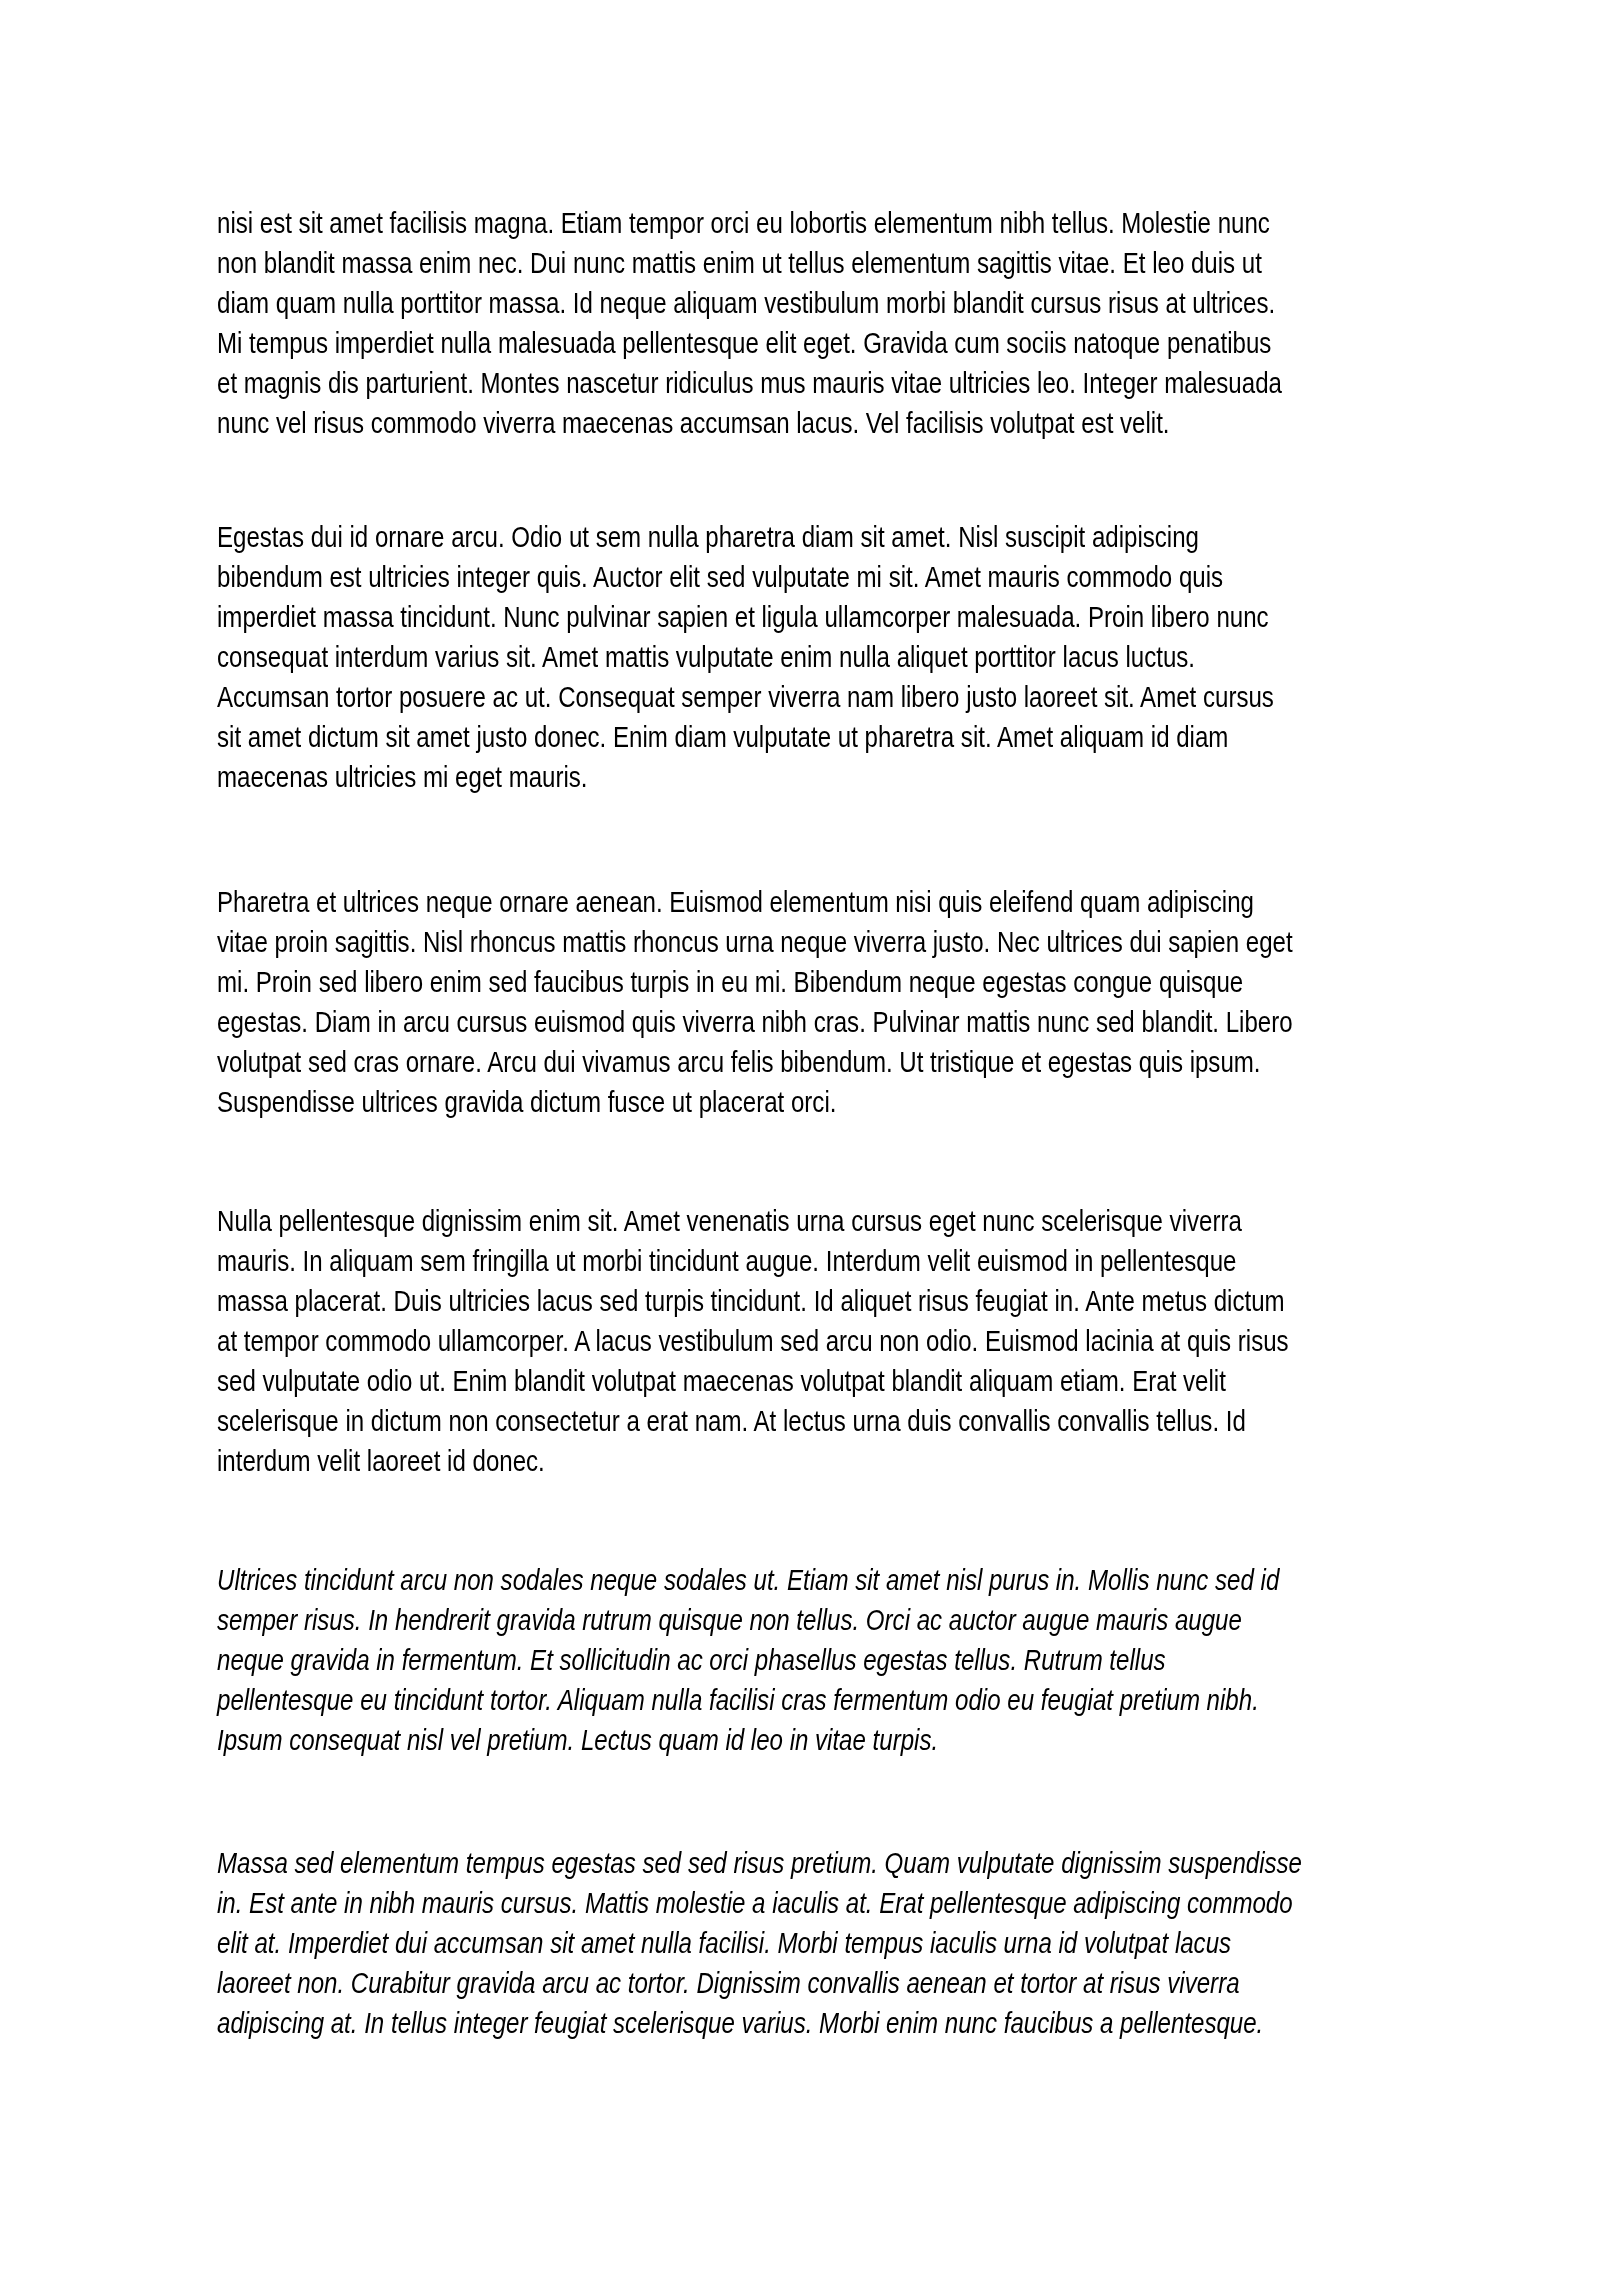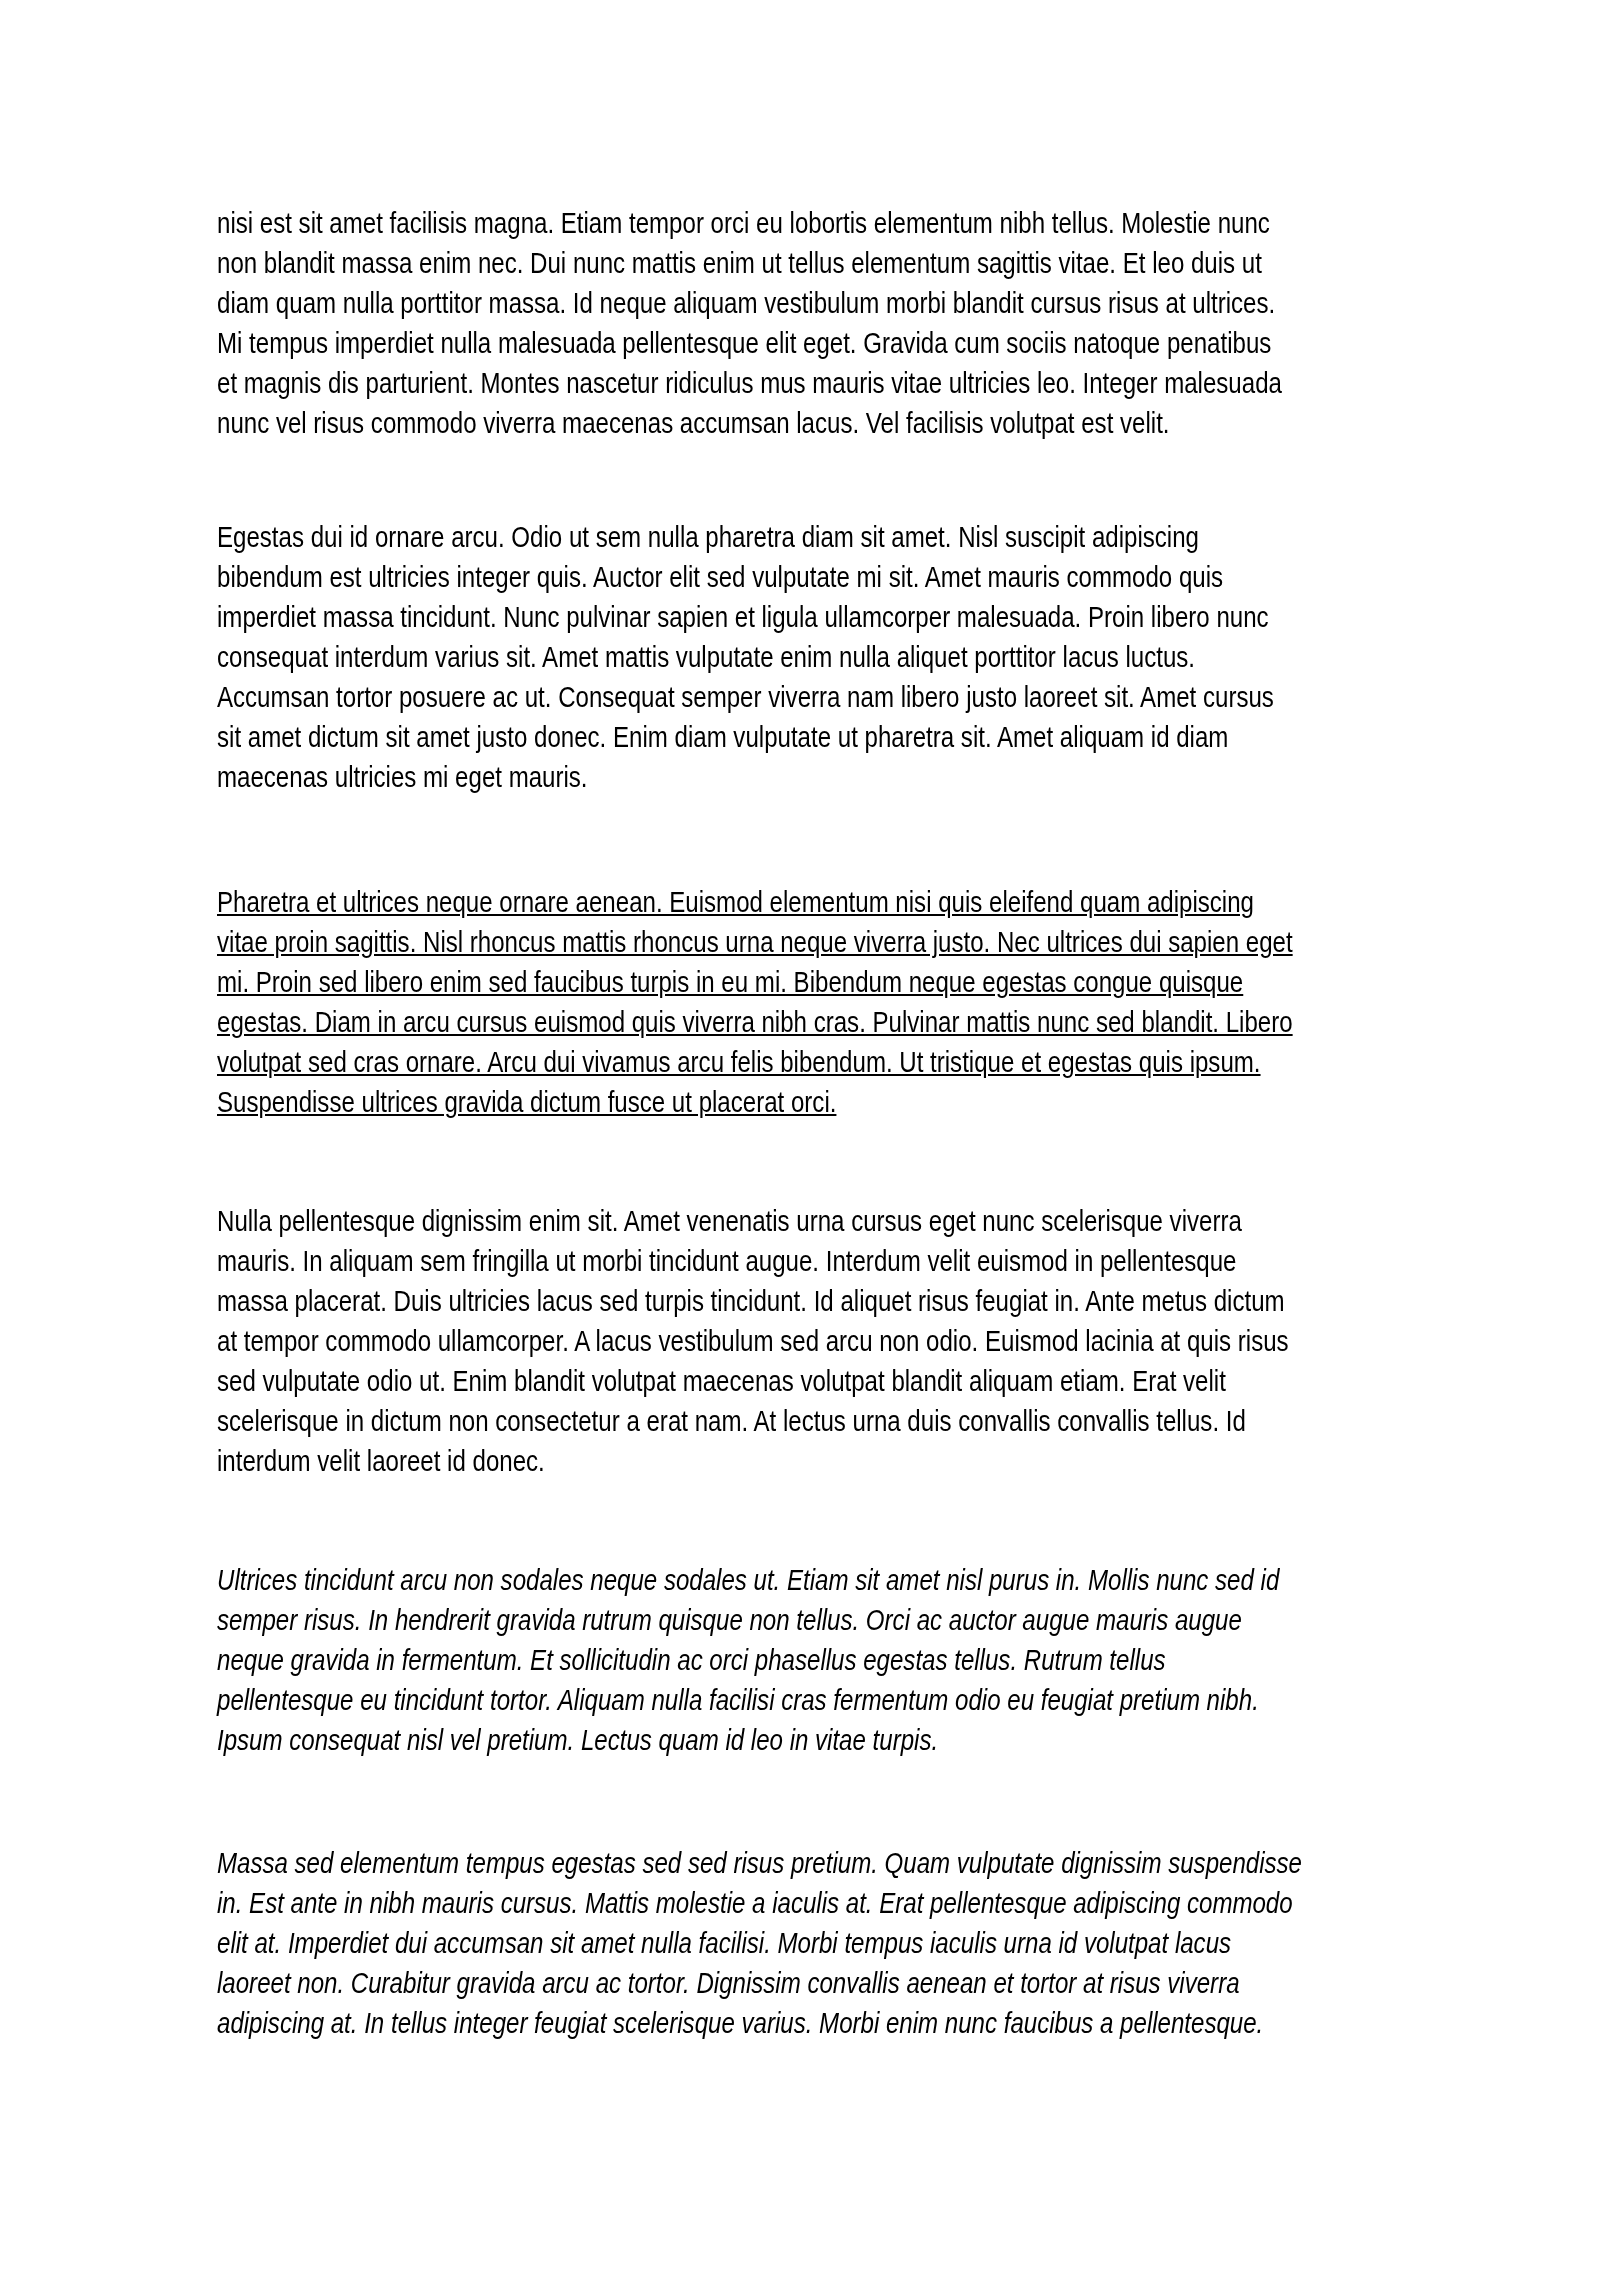--- a/index.html
+++ b/index.html
@@ -34,21 +34,21 @@
     white-space: nowrap;
     font-family: "Liberation Sans", sans-serif;
     font-size: 29px;
     color: #000000;
     transform-origin: 0 50%;
     transform: scaleX(0.83);
   }
   
   #p1 { top: 195px; }
   #p2 { top: 509px; }
-  #p3 { top: 874px; text-decoration: underline; }
+  #p3 { top: 874px; }
   #p4 { top: 1193px; }
   #p5 { top: 1552px; font-style: italic; }
   #p6 { top: 1835px; font-style: italic; }
 </style>
 </head>
 <body>
 
 <div class="page">
   <p class="para" id="p1">
     <span class="line">nisi est sit amet facilisis magna. Etiam tempor orci eu lobortis elementum nibh tellus. Molestie nunc</span>

